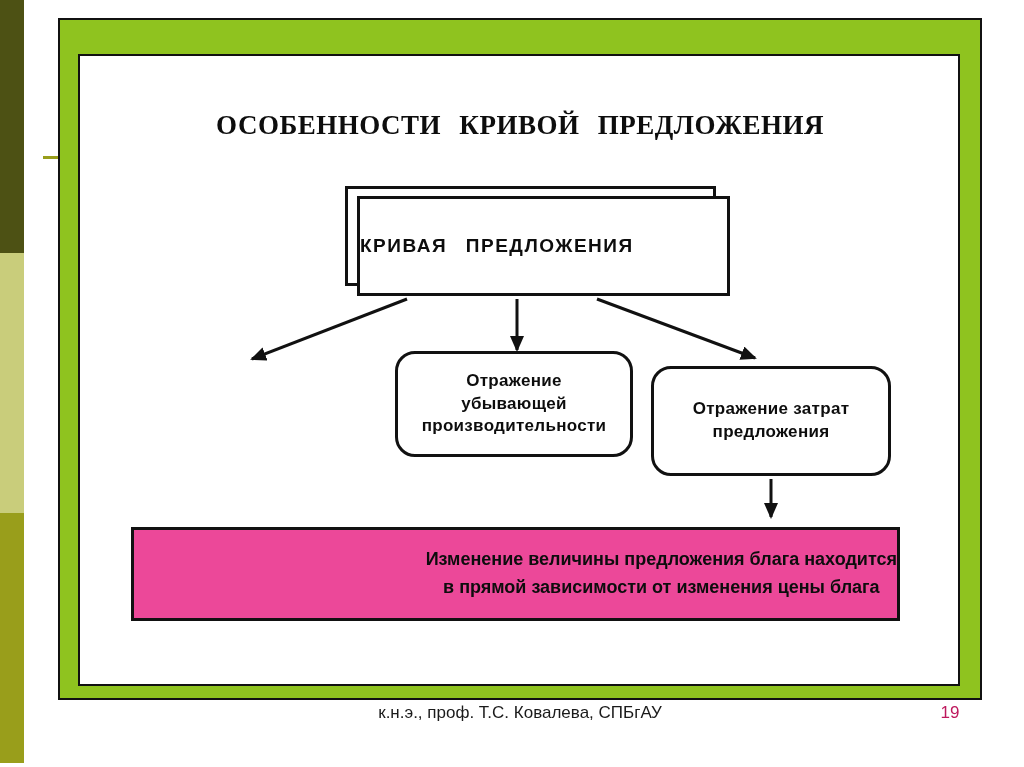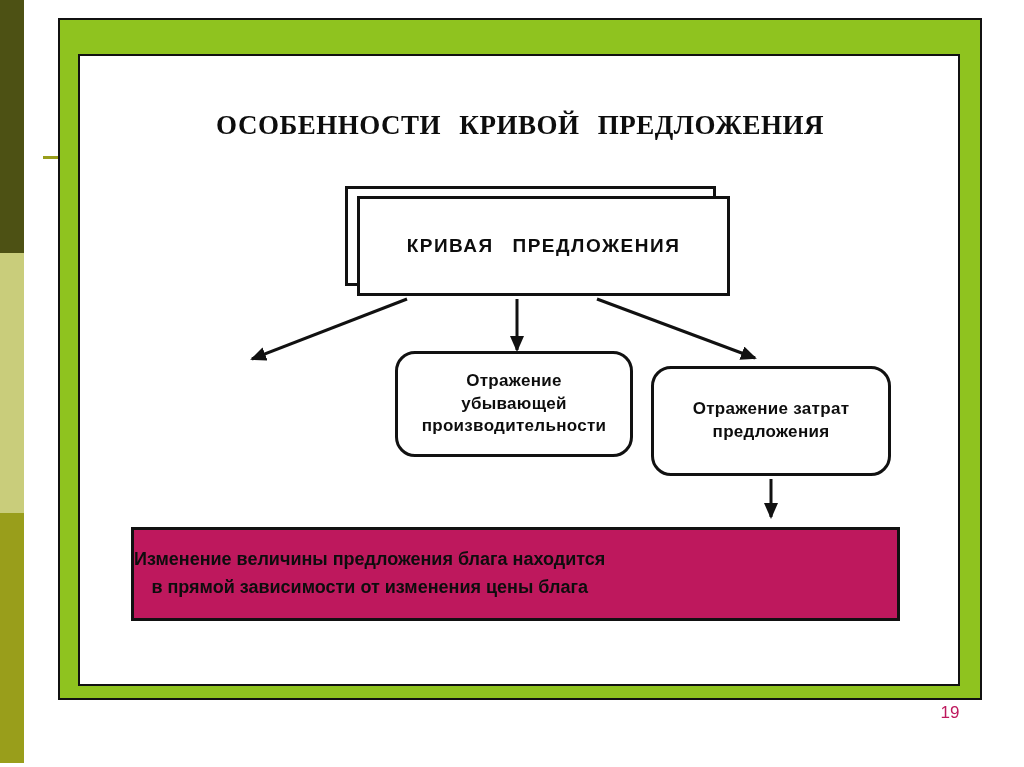--- a/index.html
+++ b/index.html
@@ -30,37 +30,37 @@
   .content{position:absolute;left:0;top:0;width:1024px;height:717px;}
 
   .slide-title{position:absolute;left:130px;top:110px;width:780px;text-align:center;
          font-family:"Liberation Serif",serif;font-weight:700;font-size:27px;
          letter-spacing:0.5px;word-spacing:11px;color:#0d0d0d;}
 
   .main-box-back{position:absolute;left:345px;top:186px;width:371px;height:100px;
          box-sizing:border-box;border:3px solid var(--ink);background:#ffffff;}
   .main-box{position:absolute;left:357px;top:196px;width:373px;height:100px;
          box-sizing:border-box;border:3px solid var(--ink);background:#ffffff;
-         display:flex;align-items:center;justify-content:center;}
+         display:flex;align-items:center;}
   .main-box-text{font-weight:700;font-size:19px;letter-spacing:1.5px;word-spacing:12px;color:#0d0d0d;}
 
   .arrows{position:absolute;left:0;top:0;}
   .arrows line{stroke:var(--ink);stroke-width:3;}
 
   .rbox{position:absolute;box-sizing:border-box;border:3px solid var(--ink);
          border-radius:20px;background:#ffffff;display:flex;align-items:center;justify-content:center;}
   .rbox1{left:130px;top:367px;width:243px;height:111px;}
   .rbox2{left:395px;top:351px;width:238px;height:106px;}
   .rbox3{left:651px;top:366px;width:240px;height:110px;}
   .rbox-text{white-space:pre-line;text-align:center;font-weight:700;font-size:17px;
          line-height:1.35;letter-spacing:0.3px;color:#0d0d0d;}
 
   .conclusion{position:absolute;left:131px;top:527px;width:769px;height:94px;
-         box-sizing:border-box;border:3px solid var(--ink);background:#be185d;
-         display:flex;align-items:center;justify-content:flex-start;}
+         box-sizing:border-box;border:3px solid var(--ink);background:#ec4899;
+         display:flex;align-items:center;justify-content:flex-end;}
   .conclusion-text{white-space:pre-line;text-align:center;font-weight:700;font-size:18px;
          line-height:1.55;color:#0d0d0d;}
 
   .footer-credit{position:absolute;left:130px;top:703px;width:780px;text-align:center;
          font-size:17px;color:#1a1a1a;}
   .footer-page{position:absolute;left:925px;top:703px;width:50px;text-align:center;
          font-size:17px;color:#be185d;}
 </style>
 </head>
 <body>
@@ -105,16 +105,17 @@
     <div class="rbox rbox3">
       <span class="rbox-text">Отражение затрат
 предложения</span>
     </div>
 
     <div class="conclusion">
       <span class="conclusion-text">Изменение величины предложения блага находится
 в прямой зависимости от изменения цены блага</span>
     </div>
 
+    <div class="footer-credit">к.н.э., проф. Т.С. Ковалева, СПБгАУ</div>
     <div class="footer-page">19</div>
 
   </div>
 </div>
 
 </body></html>

